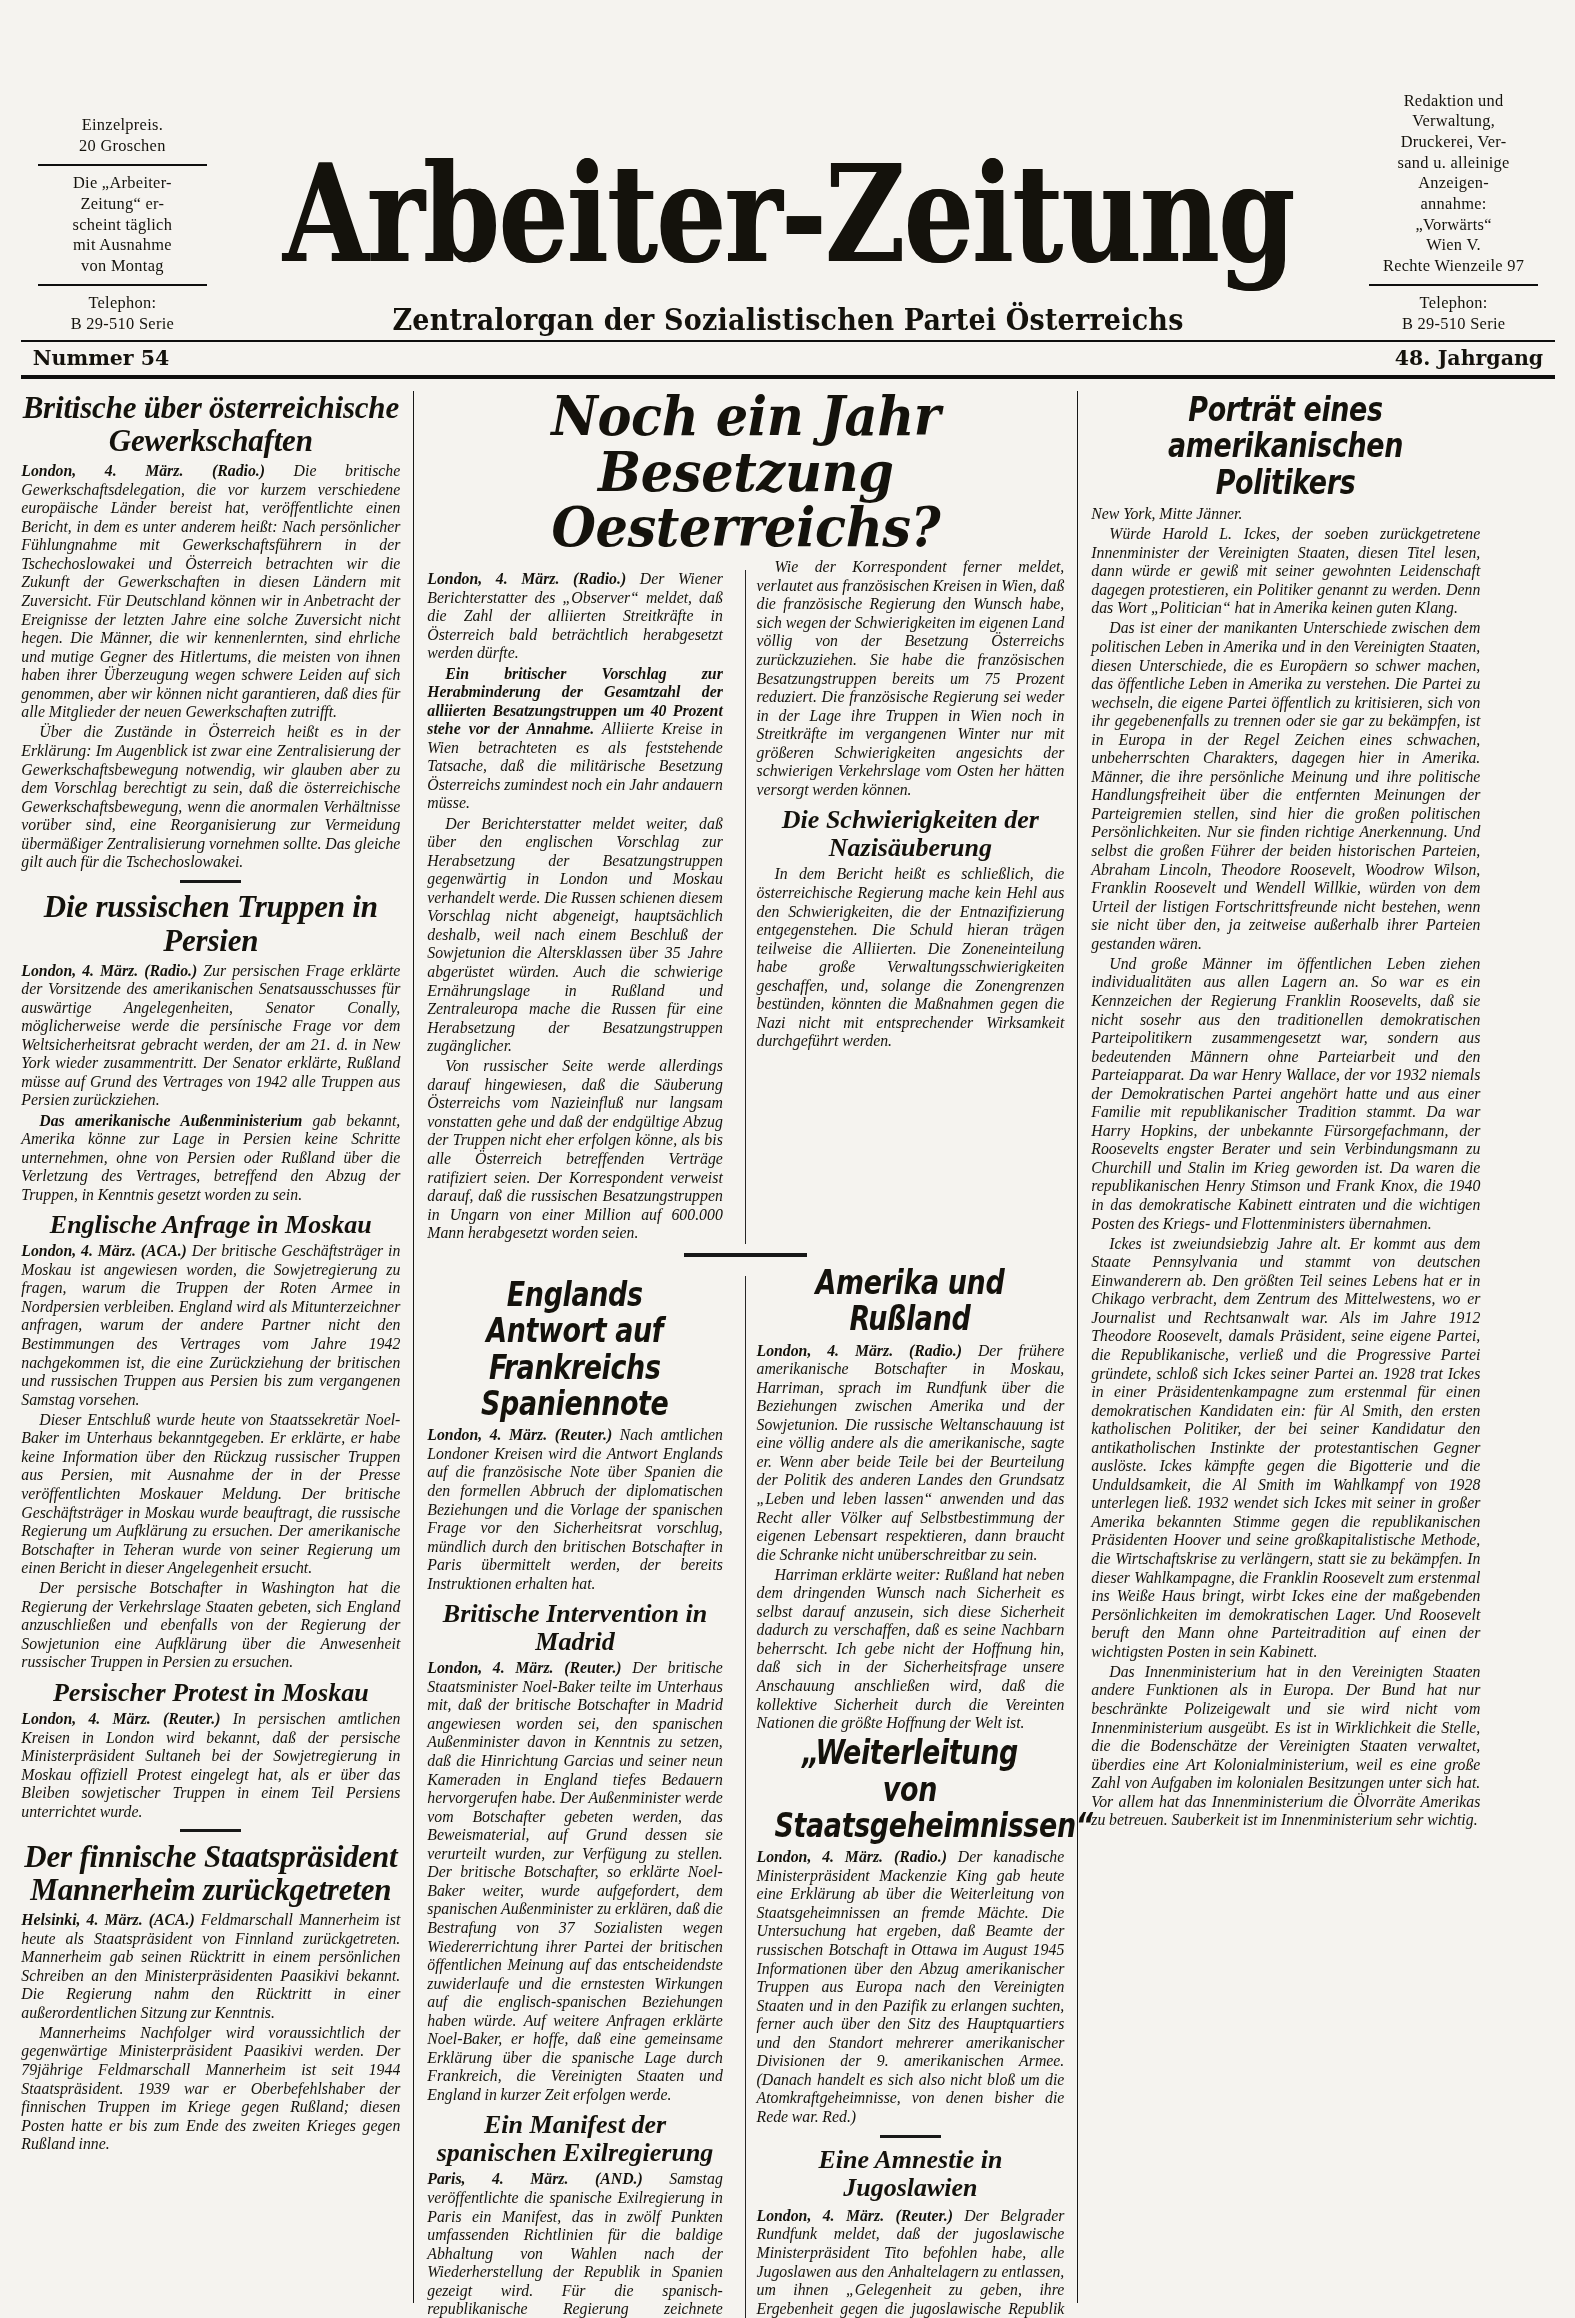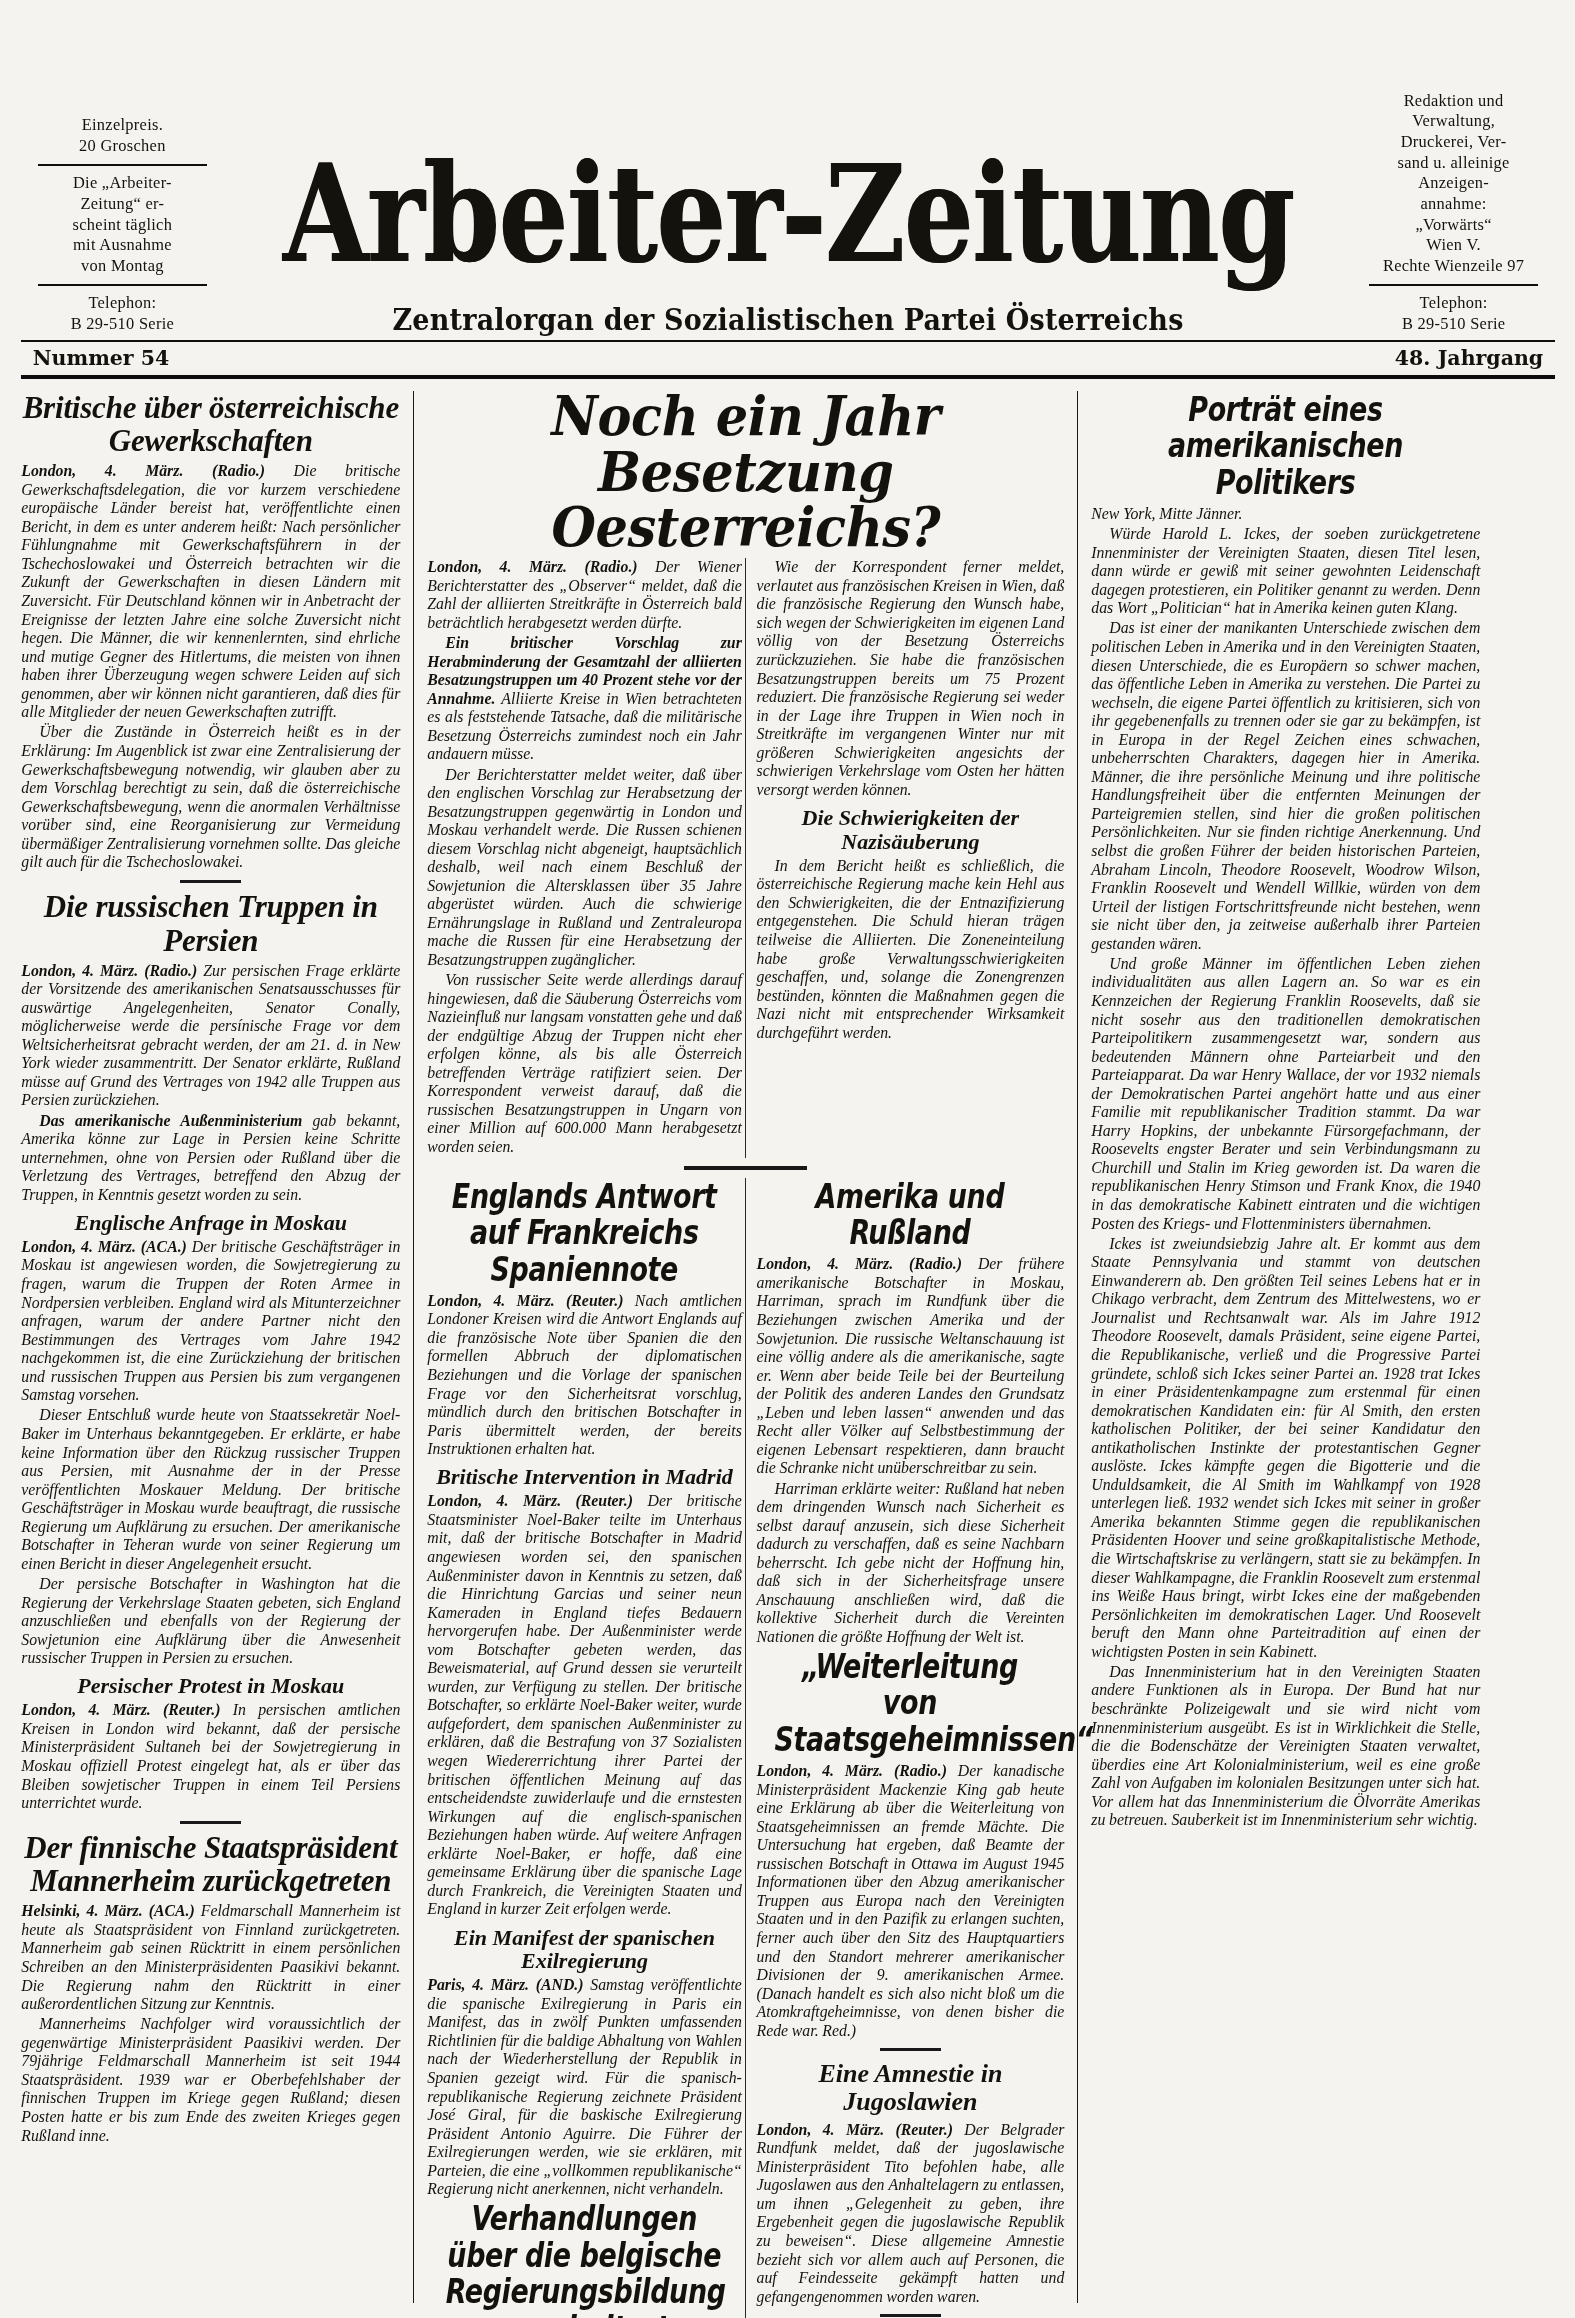--- a/index.html
+++ b/index.html
@@ -99,21 +99,21 @@
   .col {
     box-sizing: border-box;
     font-style: italic;
   }
   .col-left   { width: 392px; padding-right: 13px; }
   .col-mid    { width: 665px; padding: 0 13px; border-left: 1.6px solid #1b1b1b; border-right: 1.6px solid #1b1b1b;}
   .col-right  { width: 402px; padding-left: 13px; }
 
   .sub2 { display: flex; }
   .sub2 > div { width: 50%; box-sizing: border-box; }
-  .sub2 > div.s-l { padding-right: 3px; border-right: 0.8px solid #2a2a2a; }
+  .sub2 > div.s-l { padding-right: 22px; border-right: 0.8px solid #2a2a2a; margin-top: 12px; }
   .sub2 > div.s-r { padding-left: 10.7px; }
 
   
   h1.lead {
     font-family: "DejaVu Serif", "Liberation Serif", serif;
     font-weight: 700;
     font-size: 51px;
     line-height: 1.03;
     text-align: center;
     margin: 1.6px 0 8.2px 0;
@@ -147,21 +147,21 @@
   }
   h3.sechead {
     font-family: "Liberation Serif", serif;
     font-weight: 700;
     font-size: 26px;
     line-height: 1.08;
     text-align: center;
     margin: 8.2px 0 4.9px 0;
   }
   h3.sechead.small {
-    font-size: 22px;
+    font-size: 26px;
     margin: 6.6px 0 3.3px 0;
   }
 
   p.body {
     font-family: "Liberation Serif", serif;
     font-size: 15.8px;
     line-height: 1.175;
     text-align: justify;
     margin: 0 0 1.6px 0;
     text-indent: 18px;

